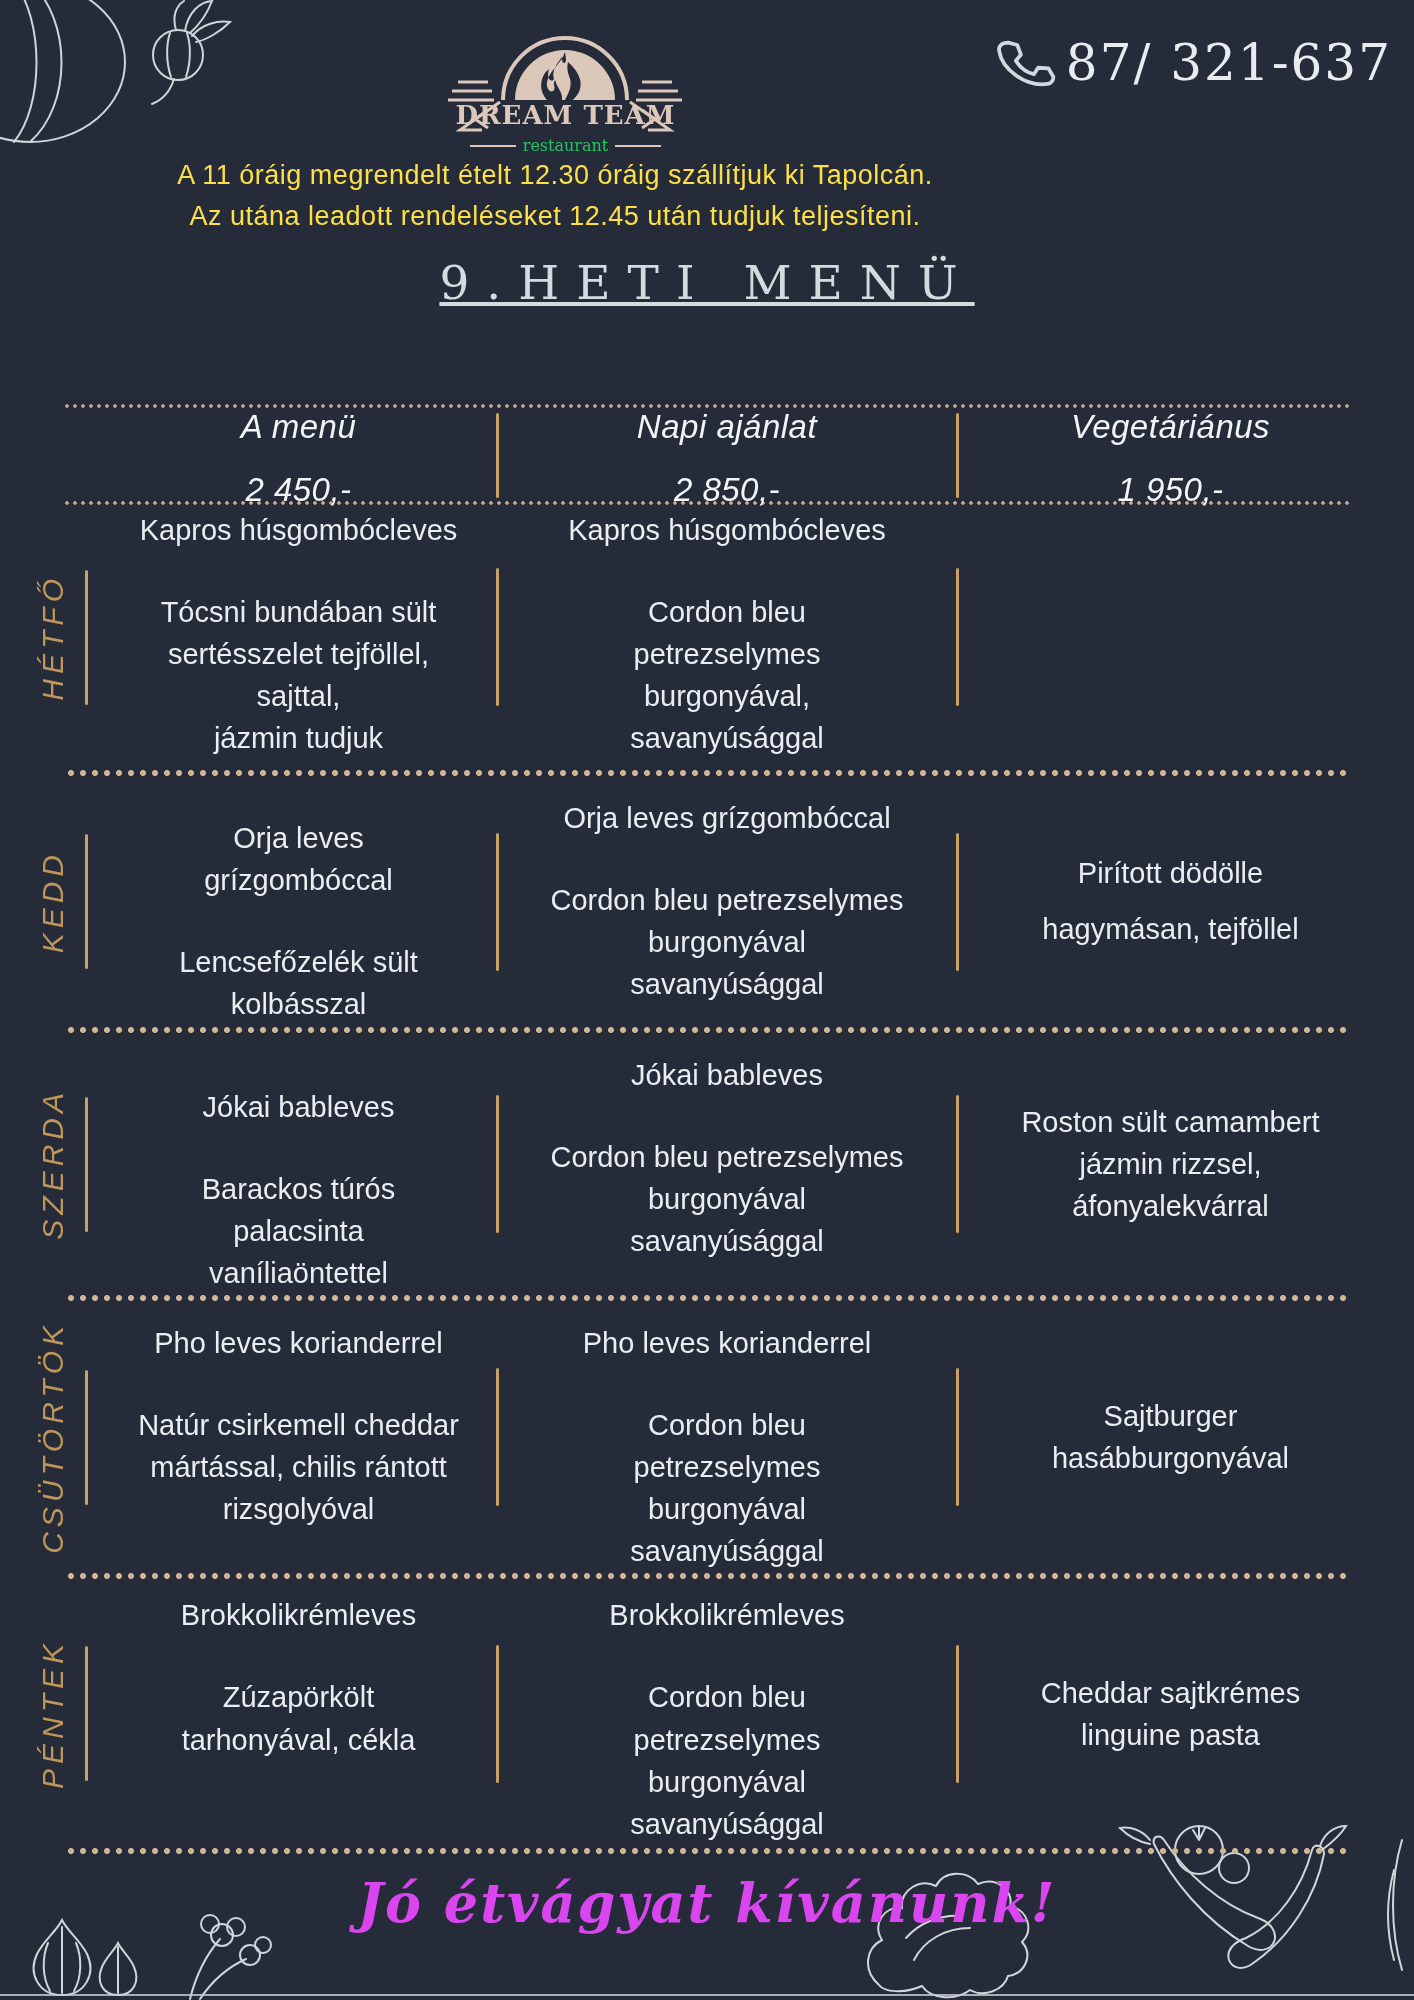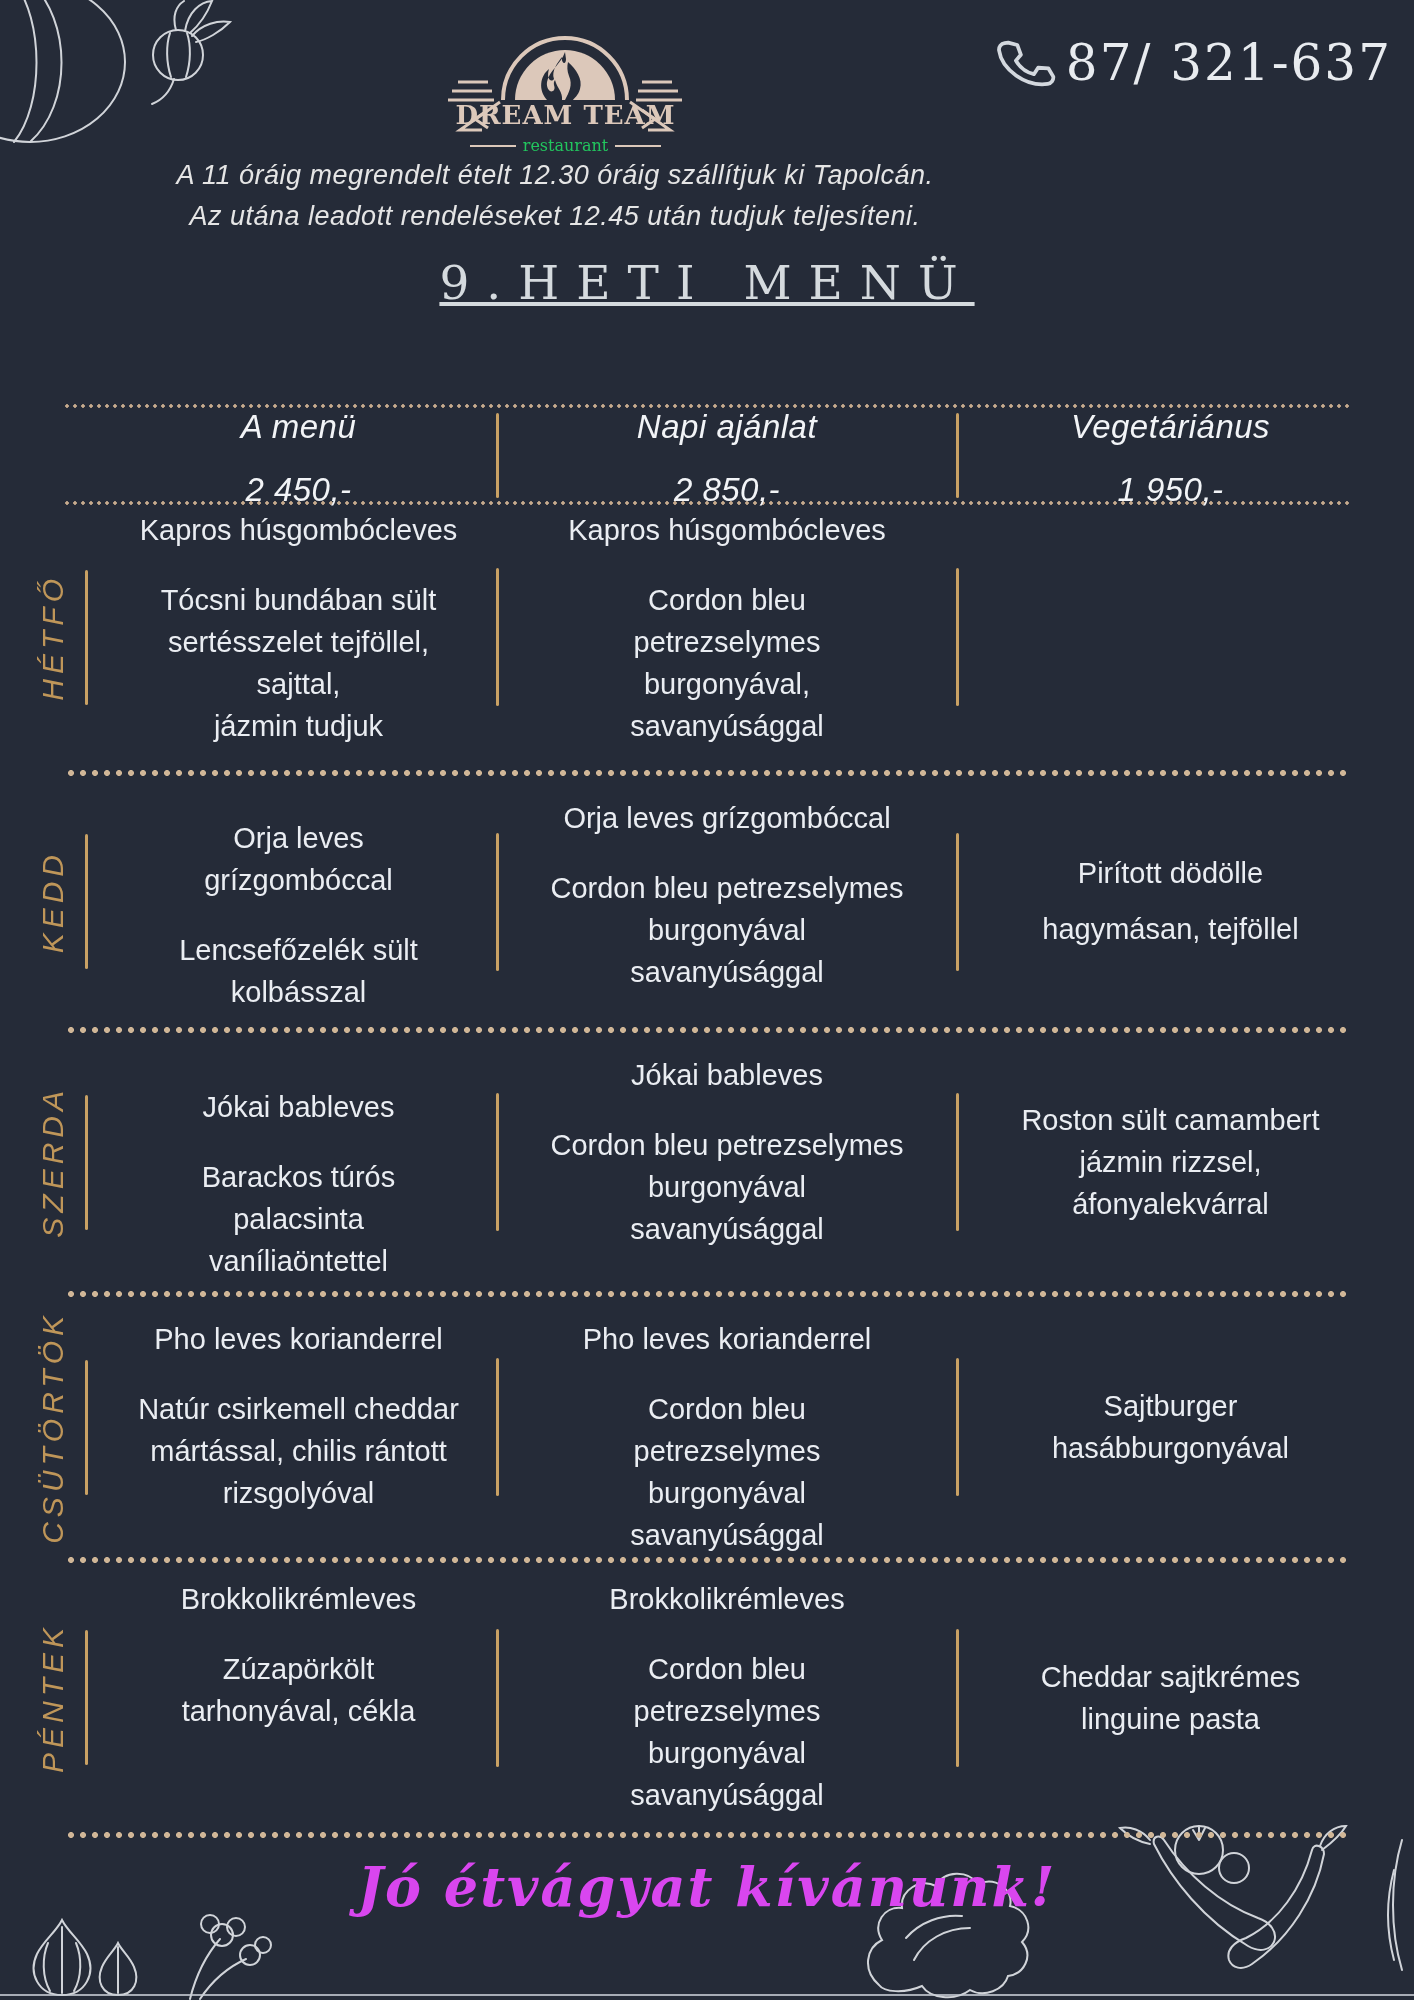--- a/index.html
+++ b/index.html
@@ -30,21 +30,21 @@
   }
   .logo-sub .dash{width:46px;height:2px;background:#dcc8ba;}
   
   .phone{position:absolute;top:34px;right:22px;display:flex;align-items:center;gap:12px;}
   .phone svg{transform:rotate(-8deg);}
   .phone-number{
     font-family:"DejaVu Serif","Liberation Serif",serif;font-size:50px;color:#e8ebef;letter-spacing:2px;
   }
   
   .notice{position:absolute;top:160px;left:140px;width:830px;text-align:center;}
-  .notice p{margin:0 0 10px 0;font-style:italic;font-size:27px;color:#e5e5e5;letter-spacing:.5px;}
+  .notice p{margin:0 0 10px 0;font-size:27px;color:#fde047;letter-spacing:.5px;}
   
   .title{
     position:absolute;top:243px;left:0;right:0;margin:12px;text-align:center;font-weight:400;
     font-family:"DejaVu Serif","Liberation Serif",serif;font-size:47px;letter-spacing:17px;color:#d5dade;text-decoration:underline;
   }
   
   .content{position:absolute;top:404px;left:30px;right:30px;}
   .dot-thin{height:4px;margin:0 32px;
     background-image:radial-gradient(circle,#c7ab8e 1.5px,transparent 2px);
     background-size:8px 4px;background-repeat:repeat-x;background-position:center;}
@@ -66,21 +66,21 @@
   .row--szerda{min-height:256px;}
   .row--csutortok{min-height:247px;}
   .row--pentek{min-height:267px;}
   .gutter{display:flex;align-items:center;justify-content:space-between;padding:0 12px 0 6px;}
   .day-label{
     writing-mode:vertical-rl;transform:rotate(180deg);
     font-style:italic;font-size:30px;letter-spacing:5px;color:#bf9659;white-space:nowrap;
   }
   .day-line{width:3px;height:135px;background:#c9a164;border-radius:2px;}
   .cell{
-    display:flex;flex-direction:column;align-items:center;gap:28px;
+    display:flex;flex-direction:column;align-items:center;gap:40px;
     padding-top:20px;text-align:center;font-size:29px;line-height:1.45;color:#eaedf2;
   }
   .dish{white-space:pre-line;}
   .dish.airy{line-height:1.9;}
   .cell--veg{justify-content:center;padding-top:0;gap:0;}
   .row--hetfo .cell--a,.row--hetfo .cell--napi{padding-top:4px;}
   .row--kedd .cell--a{padding-top:40px;}
   .row--szerda .cell--a{padding-top:52px;}
   .row--pentek .cell--a,.row--pentek .cell--napi{padding-top:14px;}
   

